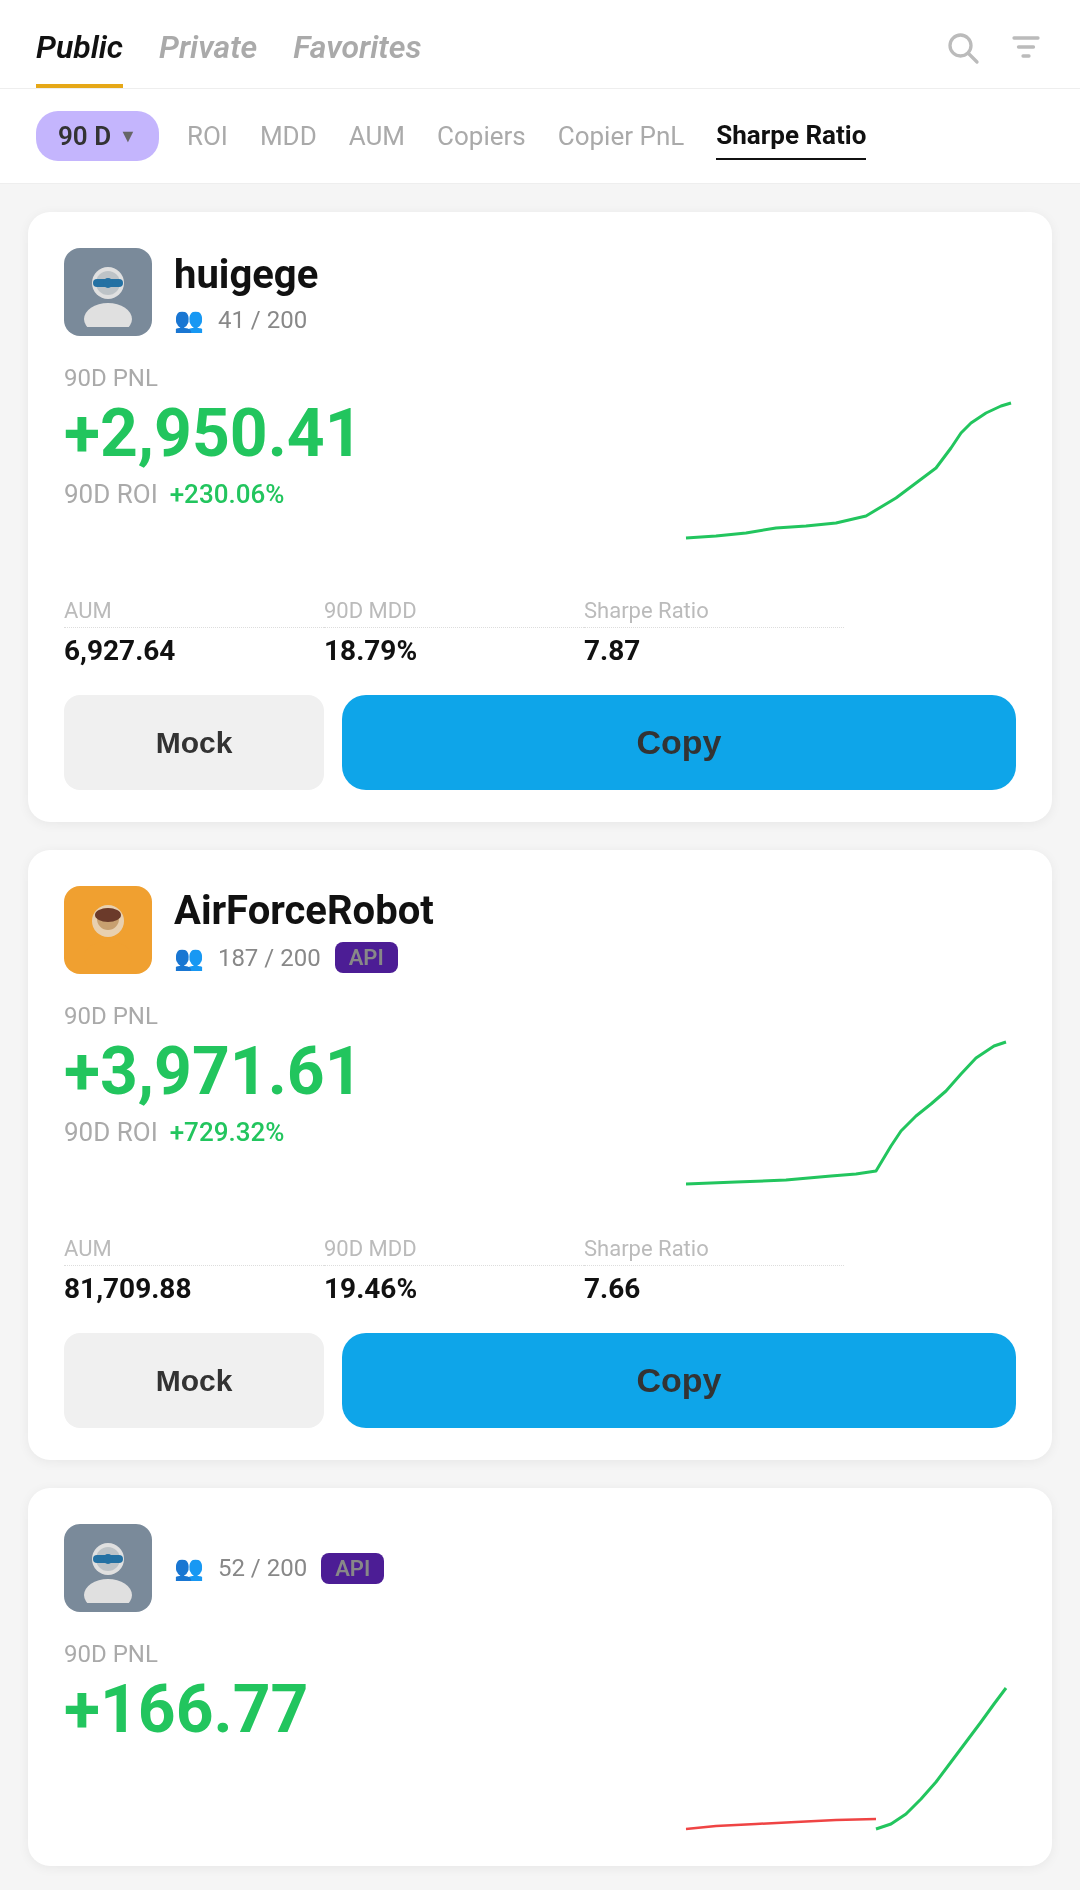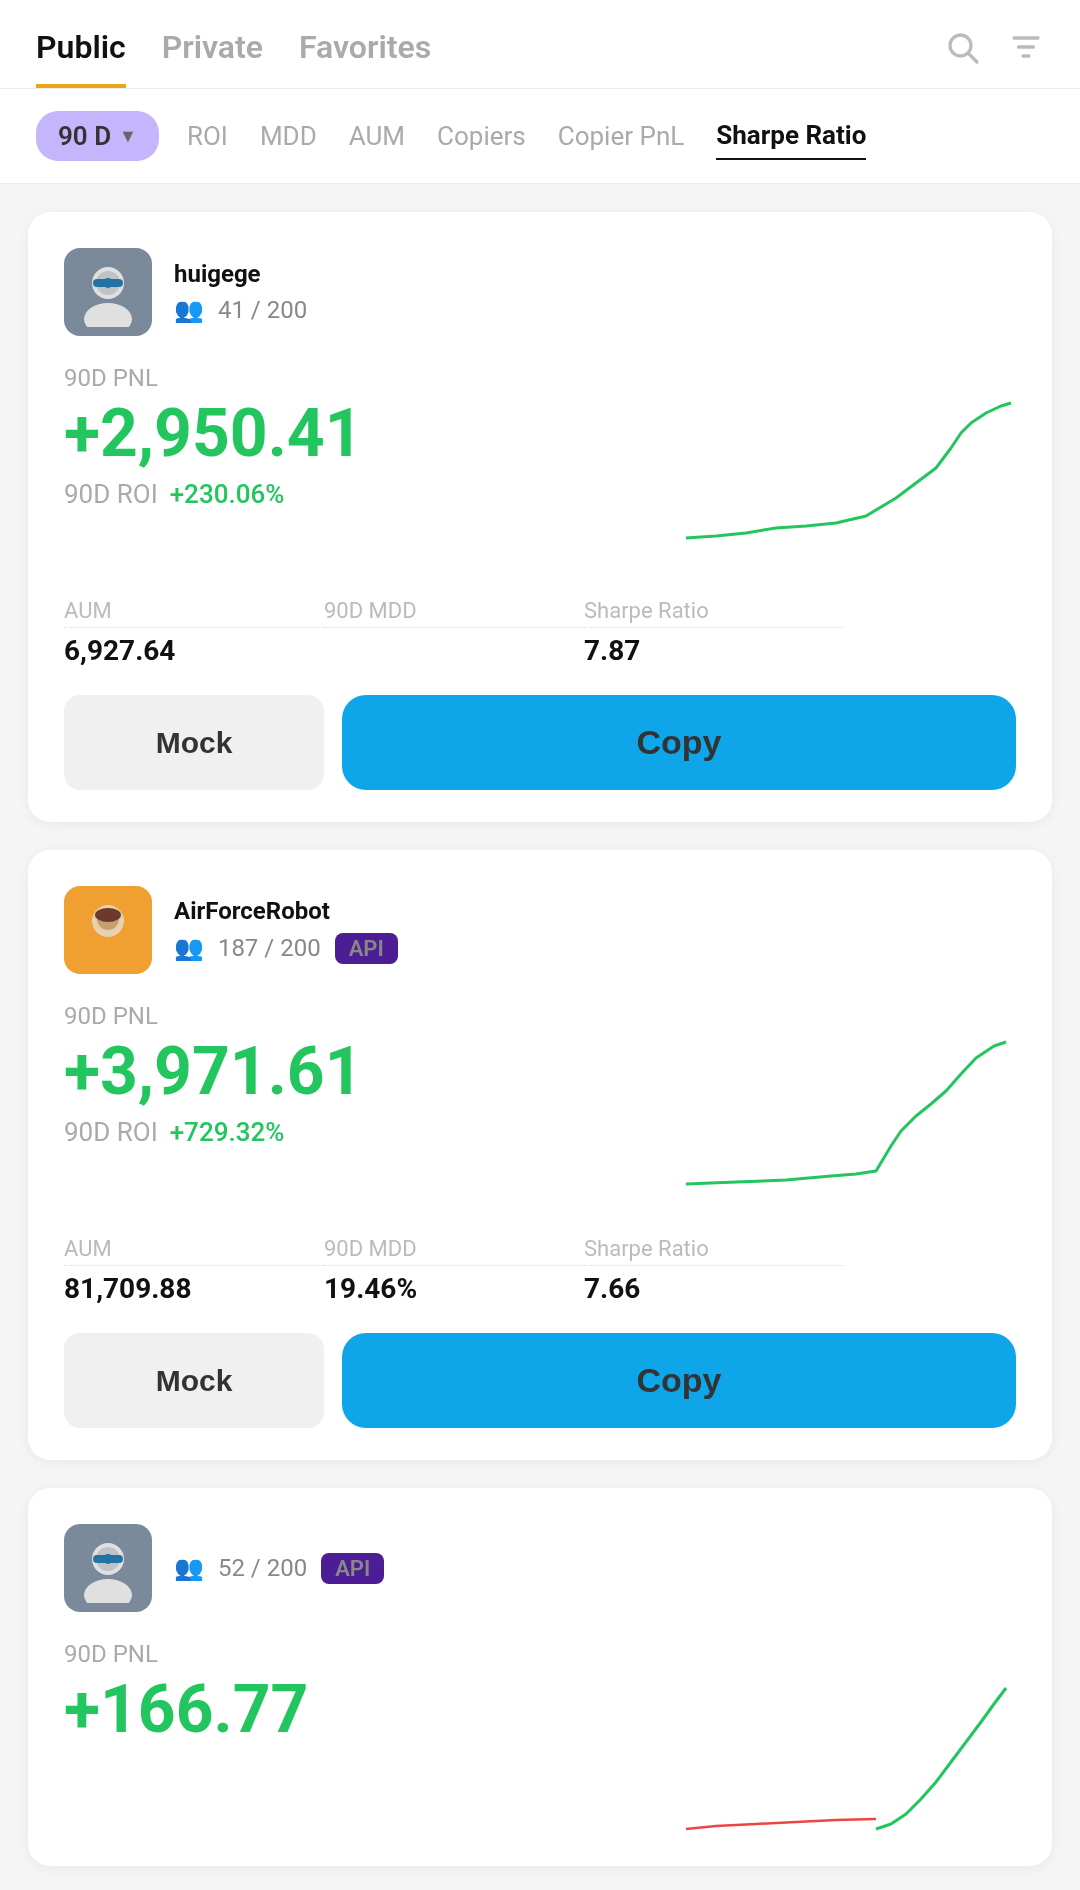--- a/index.html
+++ b/index.html
@@ -26,20 +26,21 @@
       gap: 36px;
       align-items: flex-end;
     }
     .header-tab {
       font-size: 32px;
       font-weight: 600;
       color: #aaa;
       padding-bottom: 18px;
       cursor: pointer;
       border-bottom: 4px solid transparent;
+      font-style: italic;
     }
     .header-tab.active {
       color: #111;
       border-bottom: 4px solid #e6a817;
     }
     .header-icons {
       display: flex;
       gap: 28px;
       align-items: center;
       padding-bottom: 14px;
@@ -135,21 +136,21 @@
       background: #7a8a9a;
     }
     .avatar svg {
       width: 70px;
       height: 70px;
     }
     .card-info {
       flex: 1;
     }
     .card-name {
-      font-size: 24px;
+      font-size: 40px;
       font-weight: 700;
       color: #111;
       margin-bottom: 8px;
     }
     .card-meta {
       display: flex;
       align-items: center;
       gap: 14px;
       font-size: 24px;
       color: #888;
@@ -350,20 +351,21 @@
       </div>
     </div>
 
     <div class="stats-row">
       <div class="stat-item">
         <div class="stat-label">AUM</div>
         <div class="stat-value">6,927.64</div>
       </div>
       <div class="stat-item">
         <div class="stat-label">90D MDD</div>
+        <div class="stat-value">18.79%</div>
       </div>
       <div class="stat-item">
         <div class="stat-label">Sharpe Ratio</div>
         <div class="stat-value">7.87</div>
       </div>
     </div>
 
     <div class="btn-row">
       <button class="btn-mock">Mock</button>
       <button class="btn-copy">Copy</button>

